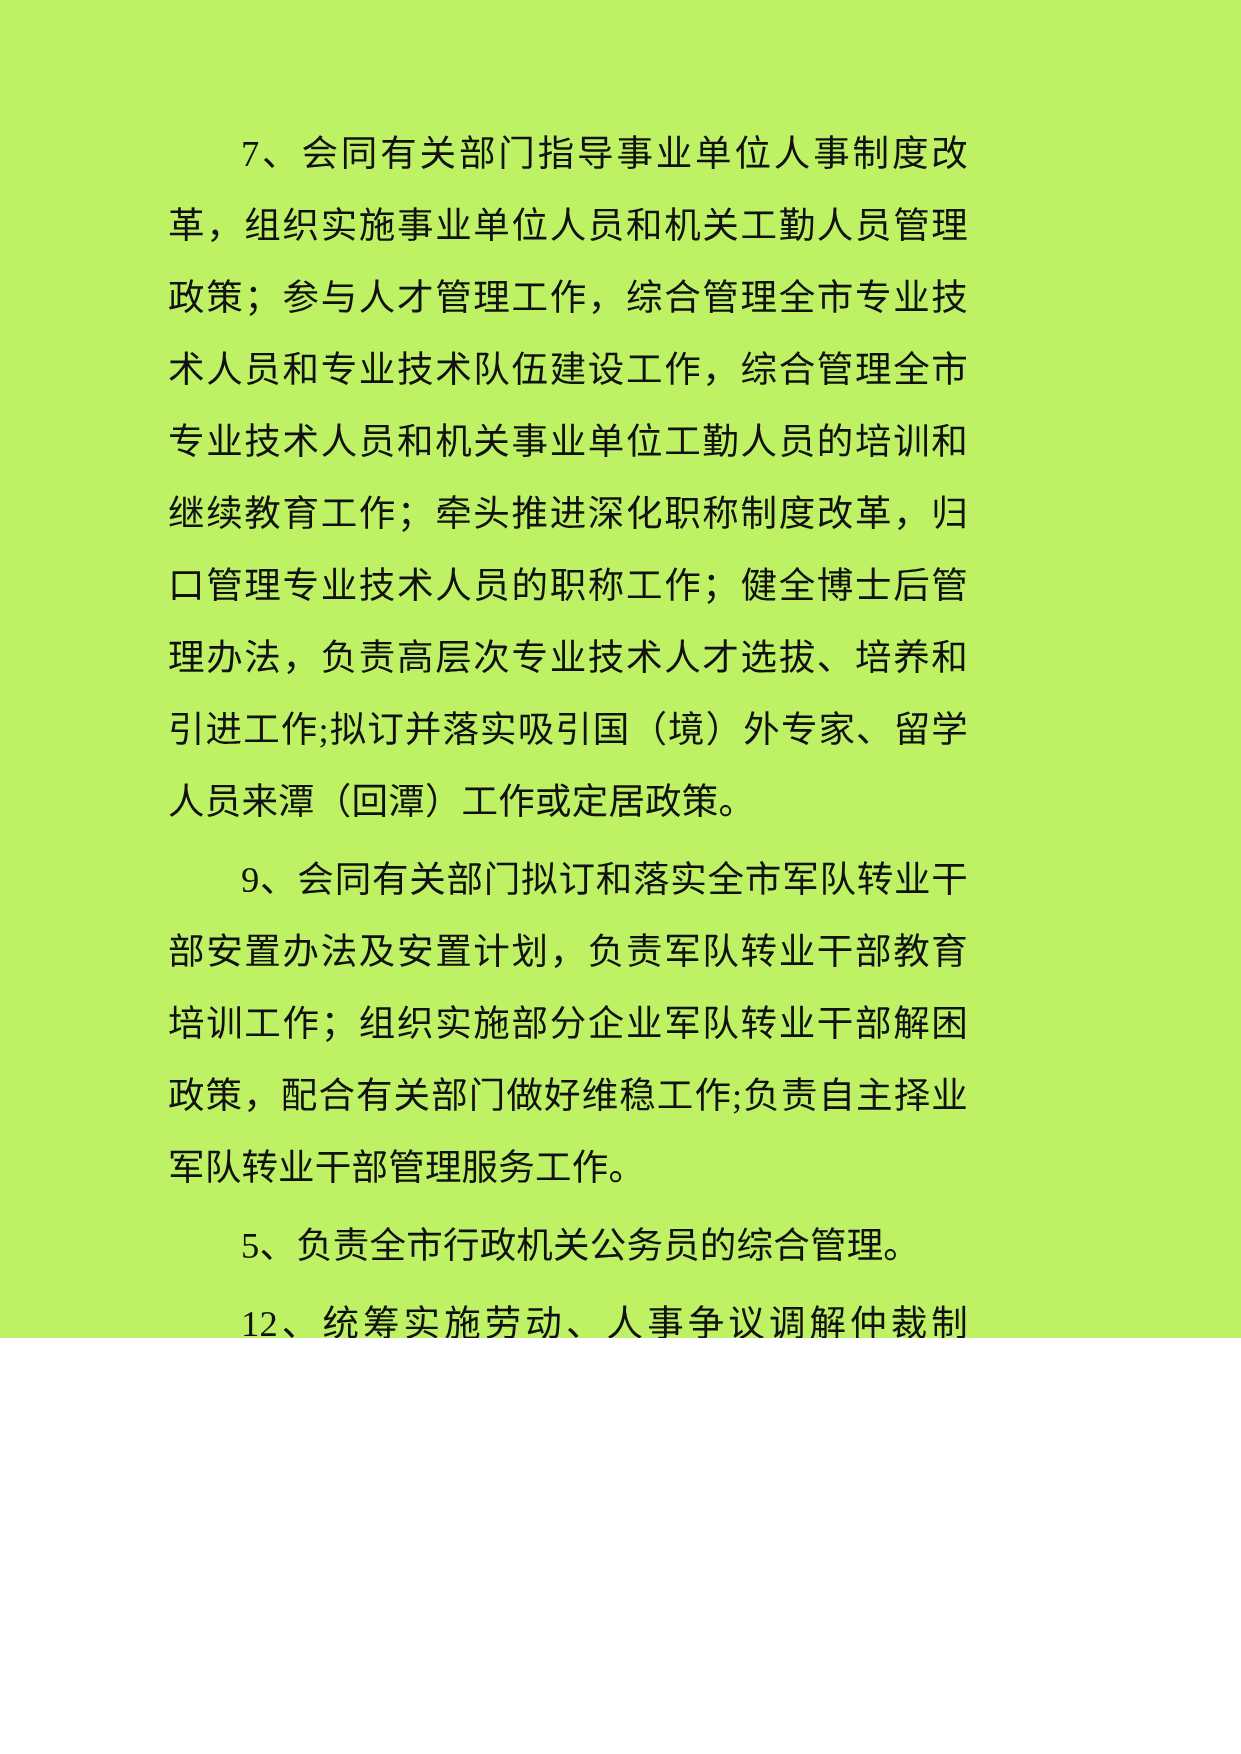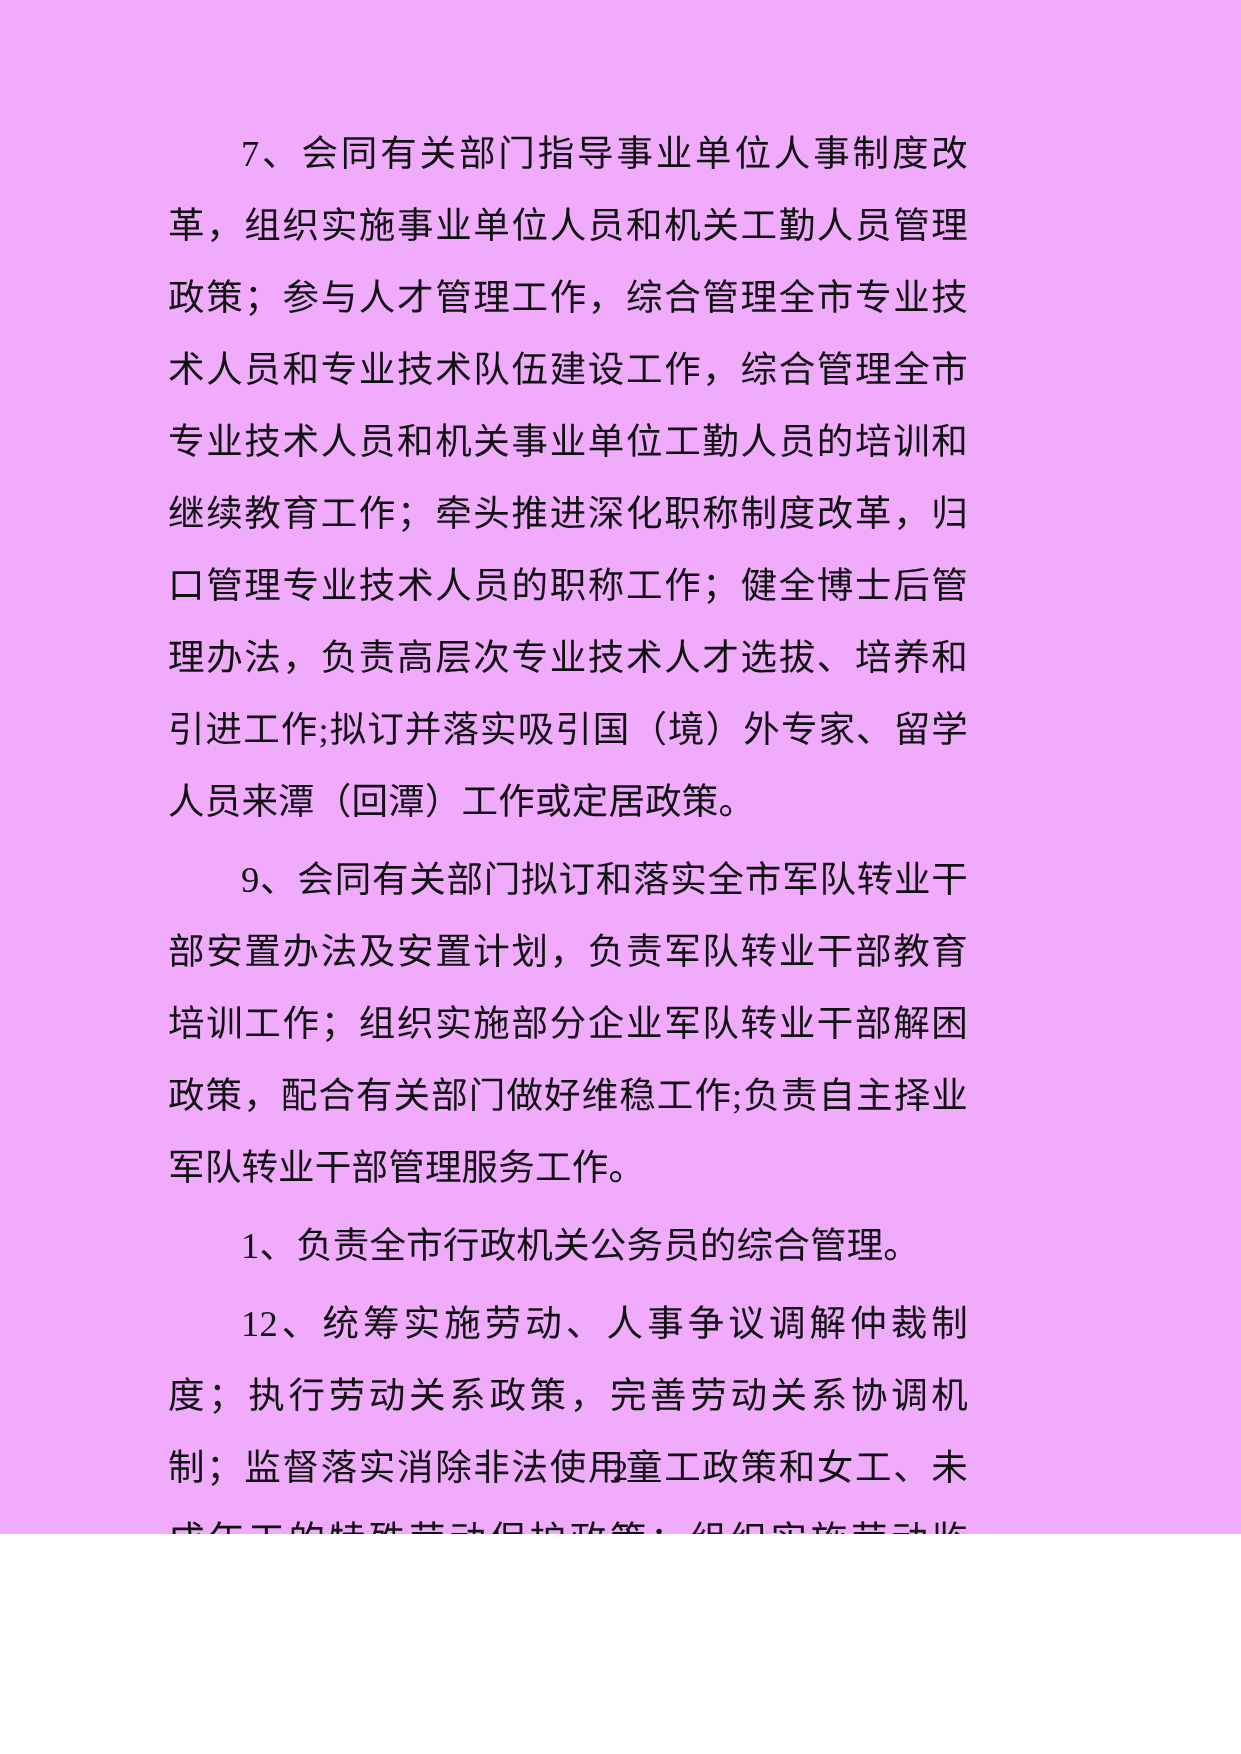--- a/index.html
+++ b/index.html
@@ -7,23 +7,23 @@
     margin: 0;
     padding: 0;
     background: #ffffff;
   }
   body {
     font-family: "Liberation Serif", "DejaVu Serif", serif;
   }
   .page {
     position: relative;
     width: 1241px;
-    height: 1534px;
+    height: 1338px;
     margin: 0 auto;
-    background: #f0abfc;
+    background: #bef264;
     box-sizing: border-box;
     overflow: hidden;
   }
   .page-body {
     position: absolute;
     left: 168px;
     top: 118px;
     width: 800px;
   }
   .para {
@@ -60,21 +60,21 @@
 
 <div class="page">
 
   <div class="page-body">
 
     <p class="para">7、会同有关部门指导事业单位人事制度改革，组织实施事业单位人员和机关工勤人员管理政策；参与人才管理工作，综合管理全市专业技术人员和专业技术队伍建设工作，综合管理全市专业技术人员和机关事业单位工勤人员的培训和继续教育工作；牵头推进深化职称制度改革，归口管理专业技术人员的职称工作；健全博士后管理办法，负责高层次专业技术人才选拔、培养和引进工作;拟订并落实吸引国（境）外专家、留学人员来潭（回潭）工作或定居政策。</p>
 
 
     <p class="para">9、会同有关部门拟订和落实全市军队转业干部安置办法及安置计划，负责军队转业干部教育培训工作；组织实施部分企业军队转业干部解困政策，配合有关部门做好维稳工作;负责自主择业军队转业干部管理服务工作。</p>
 
-    <p class="para">1、负责全市行政机关公务员的综合管理。</p>
+    <p class="para">5、负责全市行政机关公务员的综合管理。</p>
 
 
     <p class="para">12、统筹实施劳动、人事争议调解仲裁制度；执行劳动关系政策，完善劳动关系协调机制；监督落实消除非法使用童工政策和女工、未成年工的特殊劳动保护政策；组织实施劳动监察，协调劳动者维权工作，依法查处违法侵权案件。</p>
 
   </div>
 
   <div class="page-number">2</div>
 
 </div>
 

